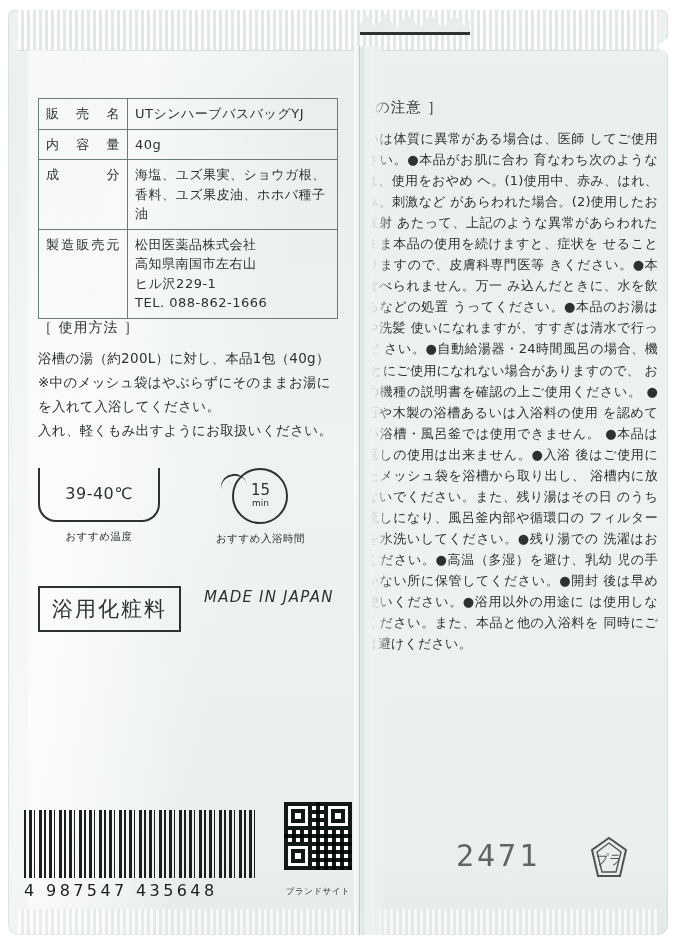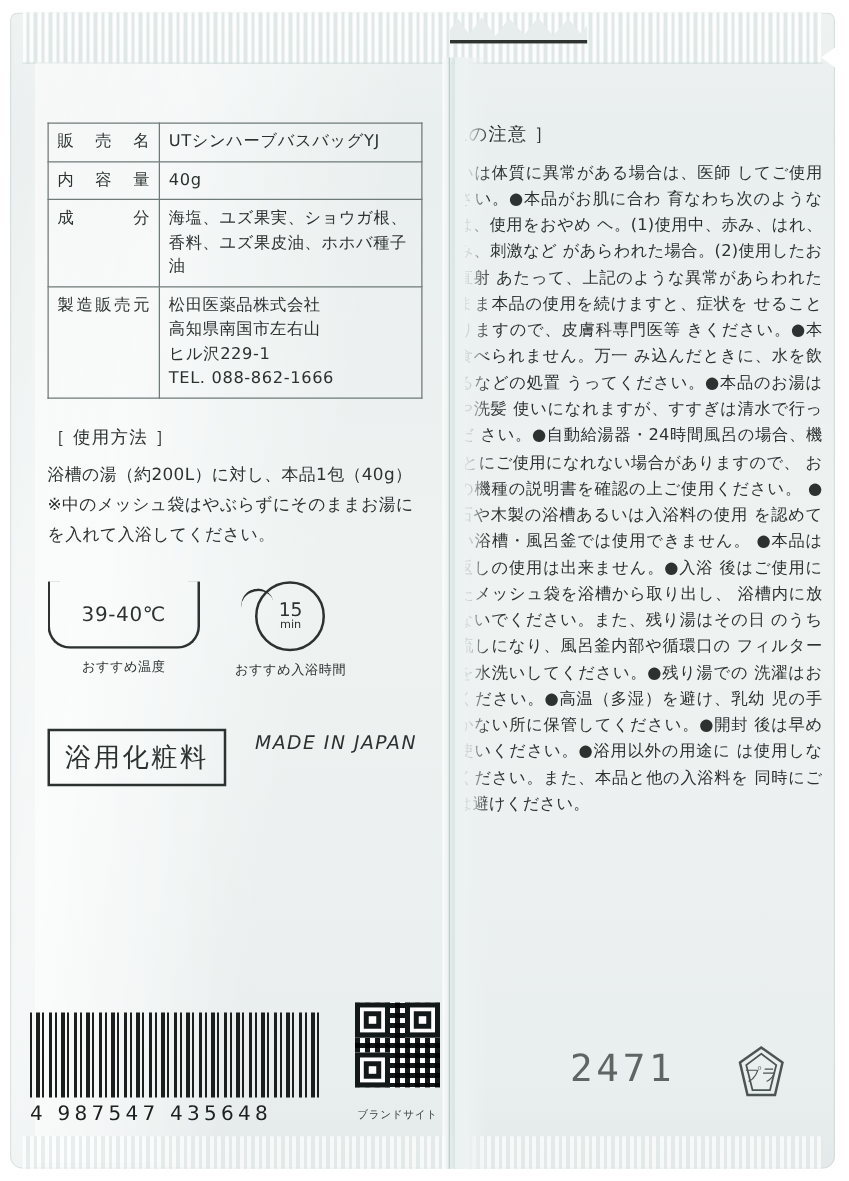--- a/index.html
+++ b/index.html
@@ -121,38 +121,37 @@
     letter-spacing: 0.5px;
   }
   table.spec td.label {
     width: 74px;
     white-space: nowrap;
     text-align: justify;
     text-align-last: justify;
   }
 
   .usage-title {
-    margin-top: 22px;
     font-size: 14px;
     letter-spacing: 1px;
   }
   .usage-body {
     margin-top: 10px;
     font-size: 13.5px;
     line-height: 1.65;
     letter-spacing: 0.3px;
   }
   .usage-body p { margin: 0 0 2px 0; }
 
   
   .icon-row {
     margin-top: 26px;
     display: flex;
     align-items: flex-start;
-    gap: 28px;
+    gap: 56px;
   }
   .icon-block { text-align: center; }
   .tub {
     width: 118px;
     height: 52px;
     border: 2px solid #2b3230;
     border-top: none;
     border-radius: 0 0 18px 18px;
     display: flex;
     align-items: center;
@@ -363,20 +362,21 @@
 TEL. 088-862-1666</td>
         </tr>
       </tbody>
         </table>
 
       <div class="usage-title">［ 使用方法 ］</div>
       <div class="usage-body">
         <p>浴槽の湯（約200L）に対し、本品1包（40g）</p>
         <p>※中のメッシュ袋はやぶらずにそのままお湯に</p>
         <p>を入れて入浴してください。</p>
+        <p>入れ、軽くもみ出すようにお取扱いください。</p>
       </div>
 
       <div class="icon-row">
         <div class="icon-block">
           <div class="tub">
             <span>39-40℃</span>
           </div>
           <div class="icon-cap">おすすめ温度</div>
         </div>
         <div class="icon-block">

